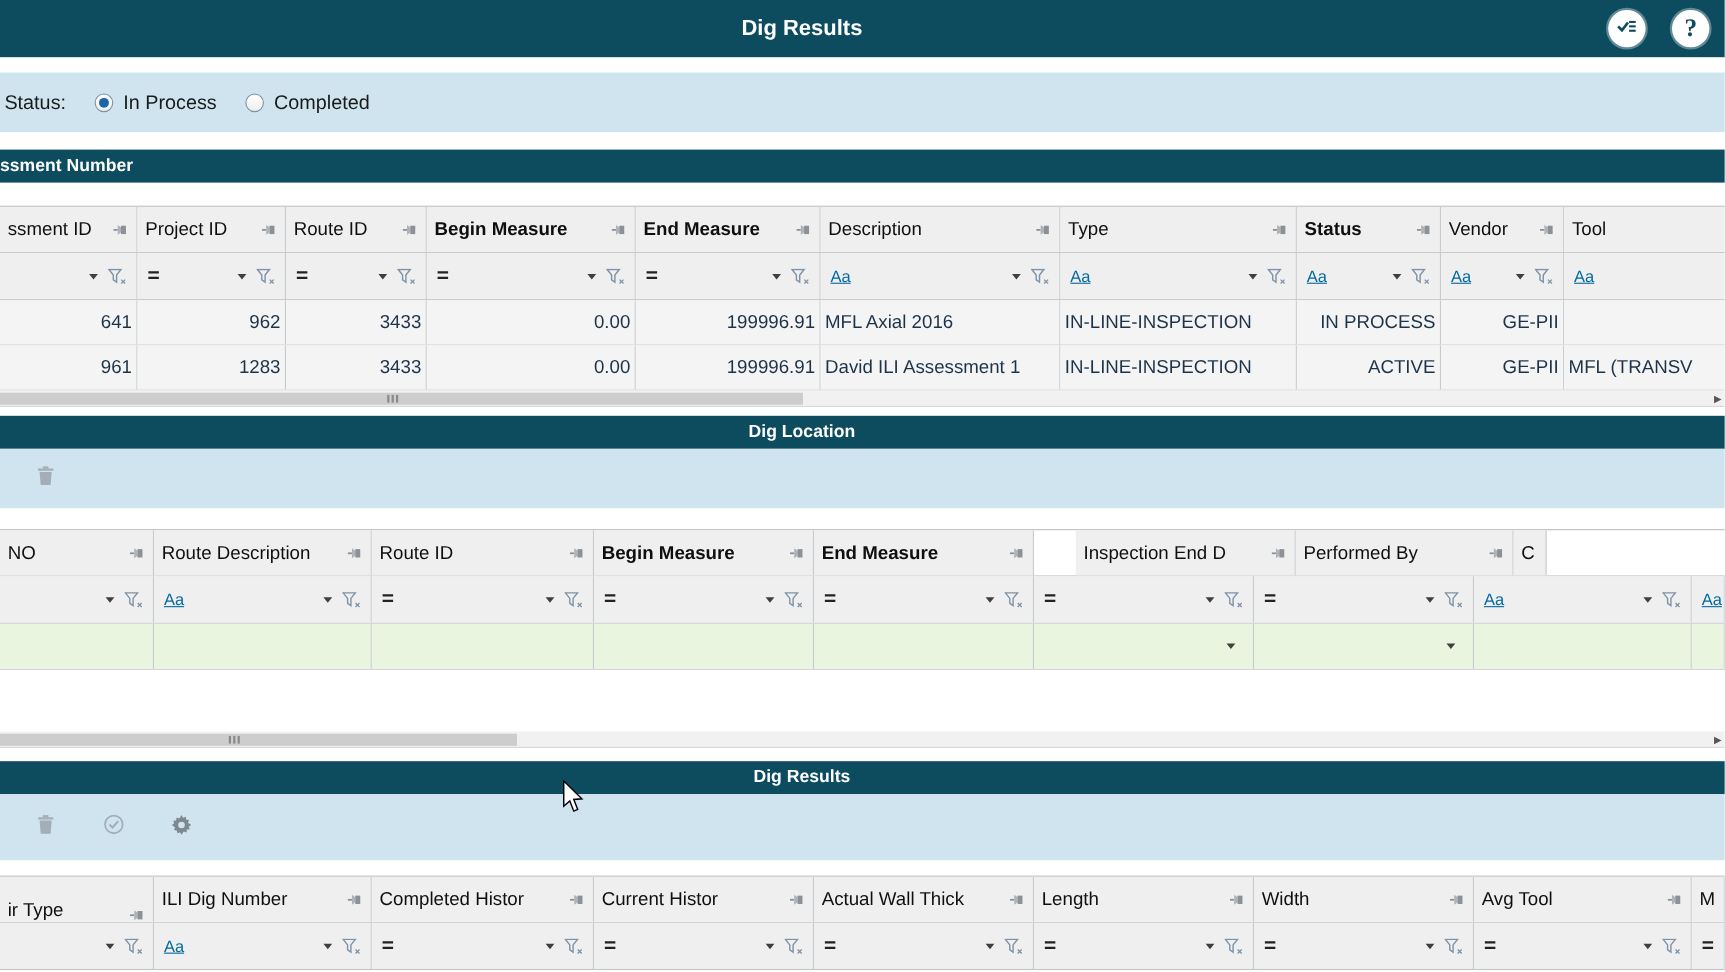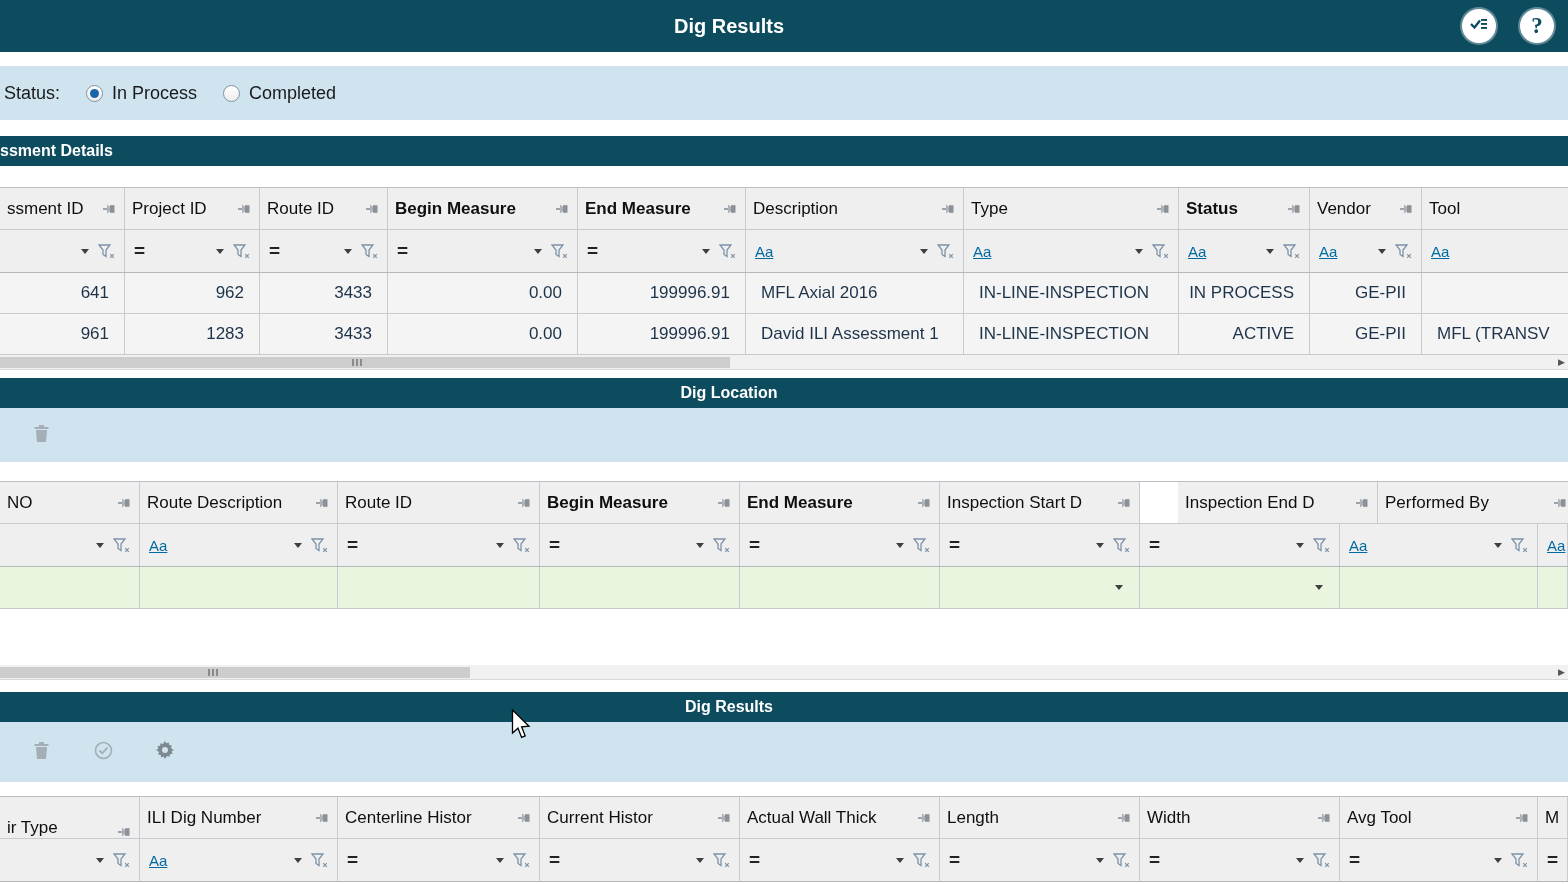--- a/index.html
+++ b/index.html
@@ -34,21 +34,21 @@
   .hcell .lbl{flex:1;overflow:hidden}
   .hcell.bold .lbl{font-weight:bold}
   .pinwrap{flex:none;margin-left:4px;display:flex;align-items:center}
   .fcell{height:42px;background:#efefef;display:flex;align-items:center;padding:0 9px}
   .filter-row{border-bottom:1px solid #b3b8bd}
   .op-num{font-size:19px;font-weight:bold;color:#222;cursor:pointer}
   .op-text{font-size:15px;color:#0369a1;text-decoration:underline;cursor:pointer}
   .fright{margin-left:auto;display:flex;align-items:center;gap:9px}
   .caret{width:0;height:0;border-left:4.5px solid transparent;border-right:4.5px solid transparent;border-top:5px solid #3f3f3f;cursor:pointer}
   .funnel{display:flex;align-items:center;cursor:pointer}
-  .dcell{height:40px;background:#f4f4f4;display:flex;align-items:center;padding:0 15px;font-size:17px;color:#1d3349;cursor:default}
+  .dcell{height:40px;background:#f4f4f4;display:flex;align-items:center;padding:0 4px;font-size:17px;color:#1d3349;cursor:default}
   .dcell.ar{justify-content:flex-end}
   .green-row .gcell{background:#eaf5e0;height:41px;display:flex;align-items:center}
   .green-row .caret{margin-left:auto;margin-right:16px}
   .empty-area{background:#fff}
   
   .hscroll{height:15px;background:#f1f1f1;position:relative;border-bottom:1px solid #d8d8d8;width:1568px}
   .thumb{position:absolute;top:2px;height:11px;background:#cdcdcd}
   .grip{position:absolute;top:4px;display:flex;gap:2px}
   .grip i{width:2px;height:7px;background:#8a8a8a;display:block}
   .sb-arrow{position:absolute;right:3px;top:2px;font-size:9px;color:#555;cursor:pointer}
@@ -85,21 +85,21 @@
   </span>
   <span class="radio-group">
     <span class="radio-outer"></span>
     <span>Completed</span>
   </span>
 </div>
 
 <div class="sp16"></div>
 
 <div class="section-bar left-align">
-  <span>ssment Details</span>
+  <span>ssment Number</span>
 </div>
 <div class="sp21"></div>
 <div class="grid">
     <div class="grow">
       <div class="gcell hcell" style="width: 125px;">
         <span class="lbl">ssment ID</span>
         <span class="pinwrap">
           <svg width="14" height="12" viewBox="0 0 14 12">
             <rect x="0" y="5.2" width="4" height="1.6" fill="#8b9196"></rect>
             <path d="M4 1.5 v9 l3 -2.2 V3.7 Z" fill="#adb3b8"></path>
@@ -390,30 +390,20 @@
         <span class="pinwrap">
           <svg width="14" height="12" viewBox="0 0 14 12">
             <rect x="0" y="5.2" width="4" height="1.6" fill="#8b9196"></rect>
             <path d="M4 1.5 v9 l3 -2.2 V3.7 Z" fill="#adb3b8"></path>
             <rect x="7" y="2.2" width="4.5" height="7.6" fill="#8b9196"></rect>
           </svg>
         </span>
       </div>
       <div class="gcell hcell bold" style="width: 200px;">
         <span class="lbl">End Measure</span>
-        <span class="pinwrap">
-          <svg width="14" height="12" viewBox="0 0 14 12">
-            <rect x="0" y="5.2" width="4" height="1.6" fill="#8b9196"></rect>
-            <path d="M4 1.5 v9 l3 -2.2 V3.7 Z" fill="#adb3b8"></path>
-            <rect x="7" y="2.2" width="4.5" height="7.6" fill="#8b9196"></rect>
-          </svg>
-        </span>
-      </div>
-      <div class="gcell hcell" style="width: 200px;">
-        <span class="lbl">Inspection Start D</span>
         <span class="pinwrap">
           <svg width="14" height="12" viewBox="0 0 14 12">
             <rect x="0" y="5.2" width="4" height="1.6" fill="#8b9196"></rect>
             <path d="M4 1.5 v9 l3 -2.2 V3.7 Z" fill="#adb3b8"></path>
             <rect x="7" y="2.2" width="4.5" height="7.6" fill="#8b9196"></rect>
           </svg>
         </span>
       </div>
       <div class="gcell hcell" style="width: 200px; margin-left: 38px;">
         <span class="lbl">Inspection End D</span>
@@ -609,21 +599,21 @@
         <span class="lbl">ILI Dig Number</span>
         <span class="pinwrap">
           <svg width="14" height="12" viewBox="0 0 14 12">
             <rect x="0" y="5.2" width="4" height="1.6" fill="#8b9196"></rect>
             <path d="M4 1.5 v9 l3 -2.2 V3.7 Z" fill="#adb3b8"></path>
             <rect x="7" y="2.2" width="4.5" height="7.6" fill="#8b9196"></rect>
           </svg>
         </span>
       </div>
       <div class="gcell hcell" style="width: 202px;">
-        <span class="lbl">Centerline Histor</span>
+        <span class="lbl">Completed Histor</span>
         <span class="pinwrap">
           <svg width="14" height="12" viewBox="0 0 14 12">
             <rect x="0" y="5.2" width="4" height="1.6" fill="#8b9196"></rect>
             <path d="M4 1.5 v9 l3 -2.2 V3.7 Z" fill="#adb3b8"></path>
             <rect x="7" y="2.2" width="4.5" height="7.6" fill="#8b9196"></rect>
           </svg>
         </span>
       </div>
       <div class="gcell hcell" style="width: 200px;">
         <span class="lbl">Current Histor</span>

